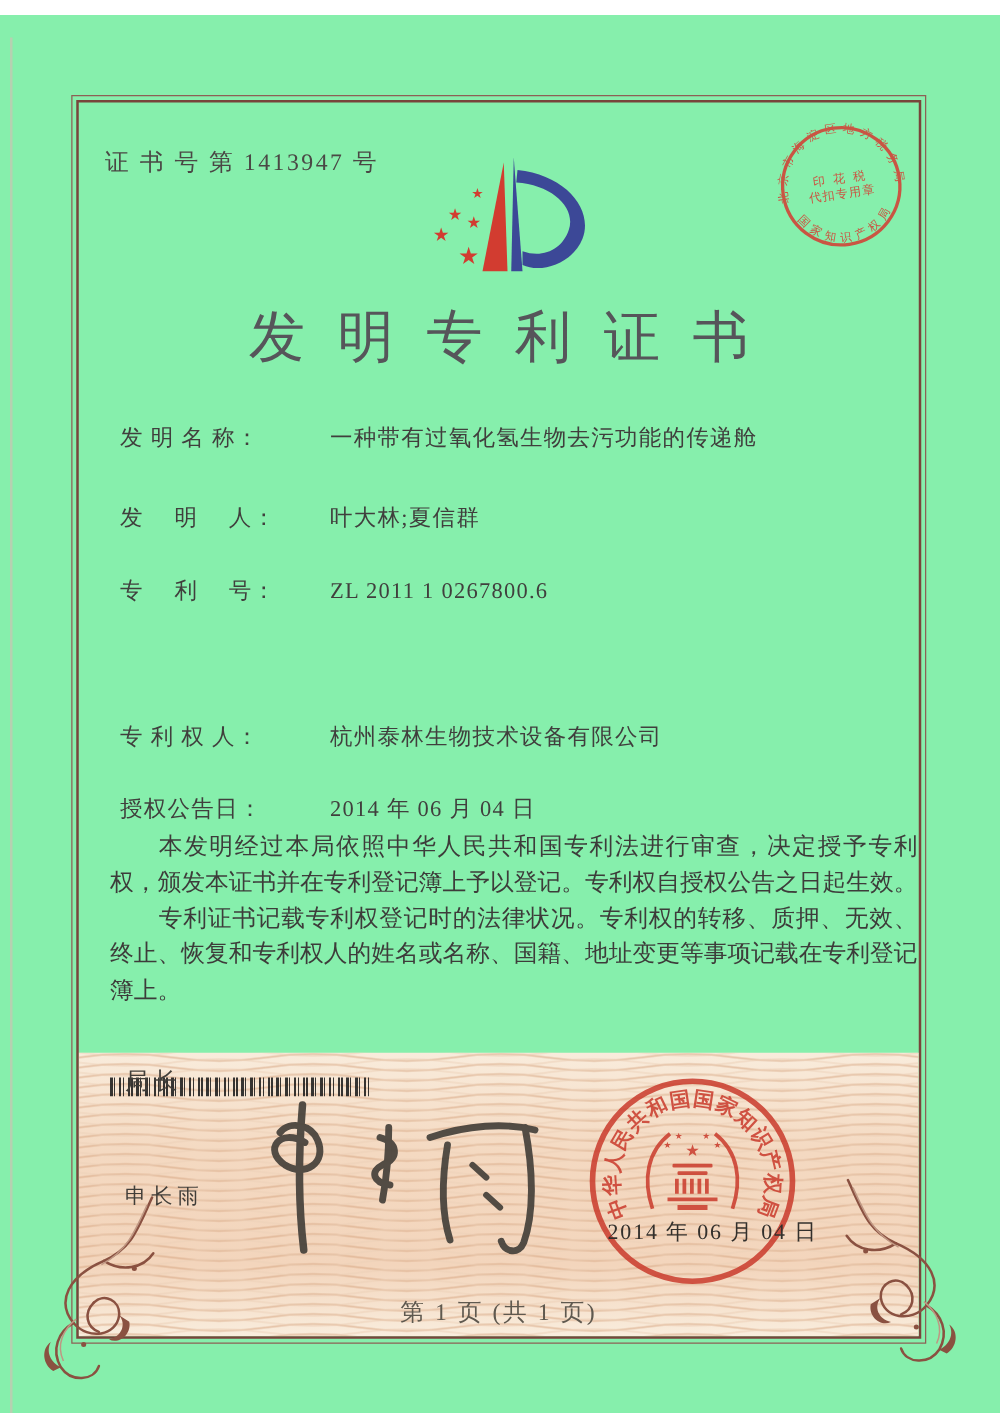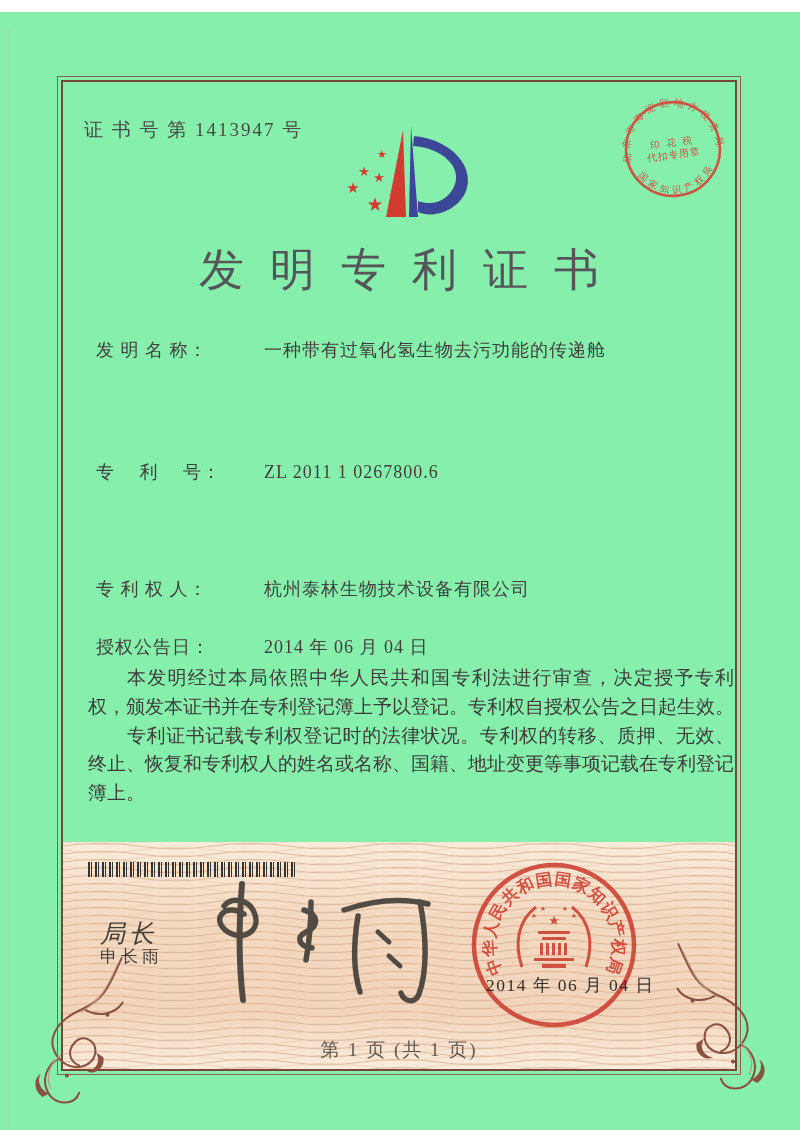--- a/index.html
+++ b/index.html
@@ -29,21 +29,21 @@
   .field-value{letter-spacing:1px;}
   #f0{top:326px}#f1{top:390px}#f2{top:448px}#f3{top:507px}#f4{top:565px}#f5{top:623px}
   
   #body-text{left:88px;top:652px;width:646px;font-size:19px;line-height:28.8px;
              color:#3d3c3a;text-align:justify;}
   #body-text p{margin:0;text-indent:2.05em;}
   
   #barcode{left:88px;top:850px;width:210px;height:15px;opacity:.88;
     background:repeating-linear-gradient(90deg,#1c1c1c 0 2px,#ffffff00 2px 3px,#1c1c1c 3px 4px,#ffffff00 4px 7px,#1c1c1c 7px 9px,#ffffff00 9px 10px,#1c1c1c 10px 11px,#ffffff00 11px 14px);}
   
-  #officer-title{left:100px;top:905px;font-size:25px;letter-spacing:4px;color:#413e39;font-style:italic;}
+  #officer-title{left:100px;top:840px;font-size:19px;letter-spacing:4px;color:#413e39;}
   #officer-name{left:100px;top:933px;font-size:17px;letter-spacing:4px;color:#413e39;}
   #signature{left:198px;top:868px;width:250px;height:125px;}
   
   #seal{left:468px;top:847px;width:172px;height:172px;opacity:.93;}
   #seal-date{left:486px;top:961px;font-size:17.5px;letter-spacing:1.5px;color:#33302c;z-index:6;}
   
   #footer{left:57px;top:1025px;width:684px;text-align:center;font-size:19px;letter-spacing:2px;color:#5f594f;}
   .flourish{width:112px;height:152px;}
   #flourish-left{left:16px;top:942px;}
   #flourish-right{left:672px;top:928px;}
@@ -110,20 +110,23 @@
     <text font-size="9" fill="#d0483a" letter-spacing="4">
       <textPath href="#stamp-arc-bot" startOffset="50%" text-anchor="middle">国家知识产权局</textPath>
     </text>
   </svg>
 
   <div class="abs field-row" id="f0">
     <span class="field-label">发 明 名 称：</span><span class="field-value">一种带有过氧化氢生物去污功能的传递舱</span>
   </div>
 
   <div class="abs" id="title">发明专利证书</div>
+  <div class="abs field-row" id="f1">
+    <span class="field-label">发　 明　 人：</span><span class="field-value">叶大林;夏信群</span>
+  </div>
   <div class="abs field-row" id="f2">
     <span class="field-label">专　 利　 号：</span><span class="field-value">ZL 2011 1 0267800.6</span>
   </div>
   <div class="abs field-row" id="f4">
     <span class="field-label">专 利 权 人：</span><span class="field-value">杭州泰林生物技术设备有限公司</span>
   </div>
   <div class="abs field-row" id="f5">
     <span class="field-label">授权公告日：</span><span class="field-value">2014 年 06 月 04 日</span>
   </div>
 

